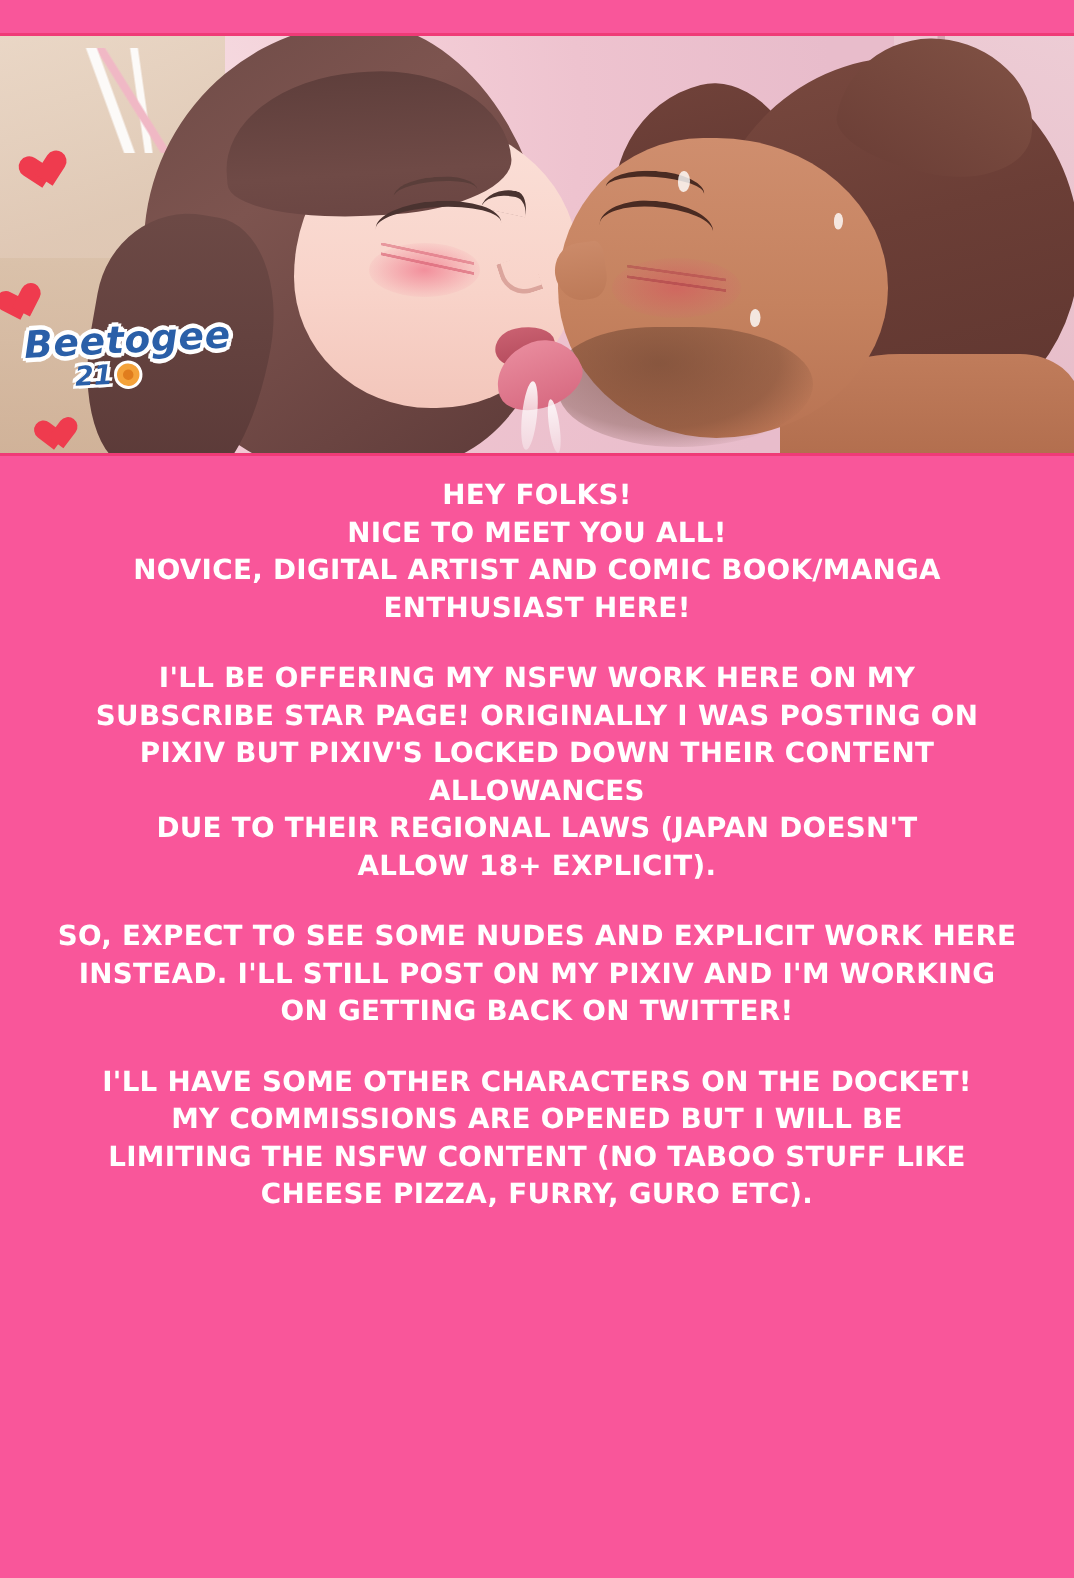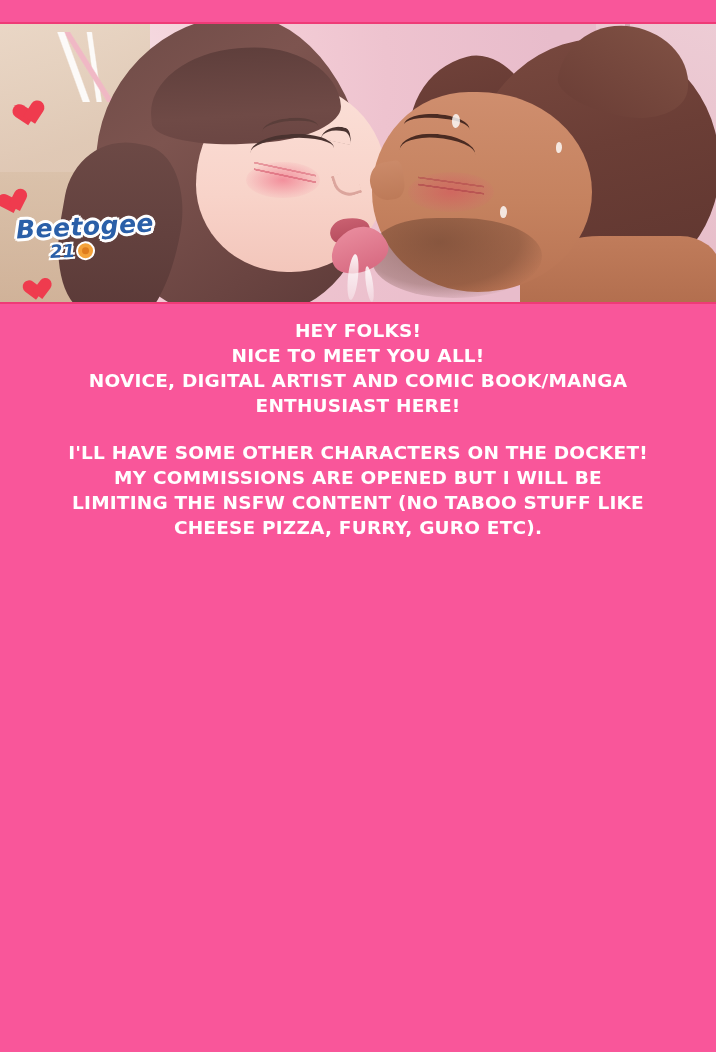--- a/index.html
+++ b/index.html
@@ -383,16 +383,18 @@
     <div class="heart" id="heart2"></div>
     <div class="heart" id="heart3"></div>
 
     <div id="signature">Beetogee</div>
     <div id="signature-age"><span>21</span><span class="sun"></span></div>
   </div>
   <div id="banner-frame"></div>
 
   <div id="body-text">
     <p class="para">HEY FOLKS!<br>NICE TO MEET YOU ALL!<br>NOVICE, DIGITAL ARTIST AND COMIC BOOK/MANGA<br>ENTHUSIAST HERE!</p>
+    <p class="para">I'LL BE OFFERING MY NSFW WORK HERE ON MY<br>SUBSCRIBE STAR PAGE! ORIGINALLY I WAS POSTING ON<br>PIXIV BUT PIXIV'S LOCKED DOWN THEIR CONTENT ALLOWANCES<br>DUE TO THEIR REGIONAL LAWS (JAPAN DOESN'T<br>ALLOW 18+ EXPLICIT).</p>
+    <p class="para">SO, EXPECT TO SEE SOME NUDES AND EXPLICIT WORK HERE<br>INSTEAD. I'LL STILL POST ON MY PIXIV AND I'M WORKING<br>ON GETTING BACK ON TWITTER!</p>
     <p class="para">I'LL HAVE SOME OTHER CHARACTERS ON THE DOCKET!<br>MY COMMISSIONS ARE OPENED BUT I WILL BE<br>LIMITING THE NSFW CONTENT (NO TABOO STUFF LIKE<br>CHEESE PIZZA, FURRY, GURO ETC).</p>
   </div>
 
 </div>
 
 </body></html>

